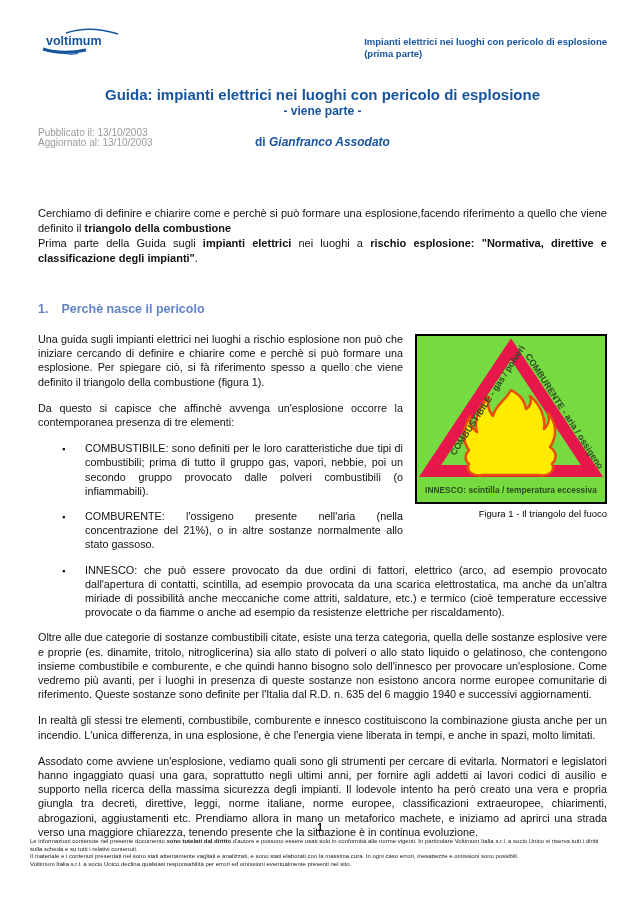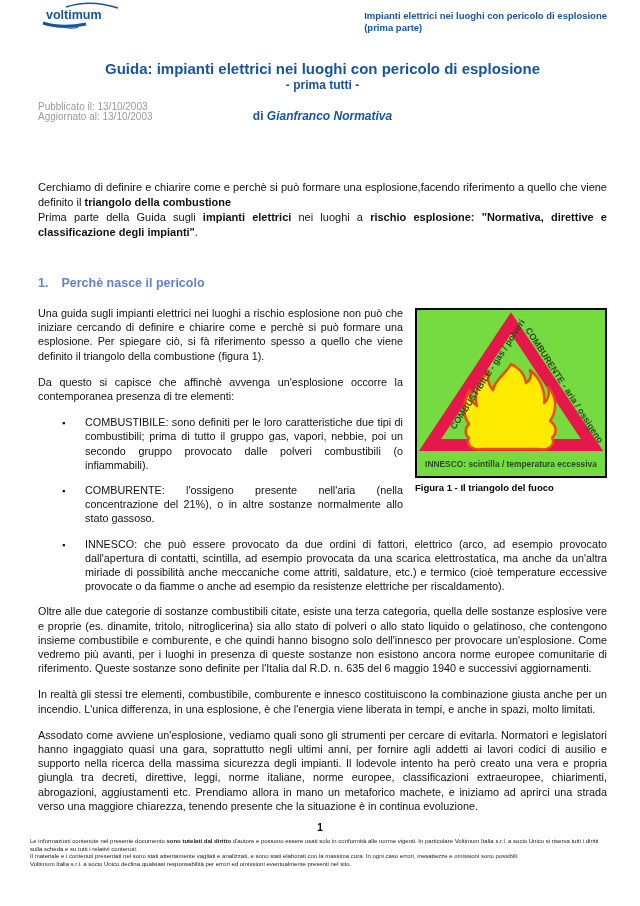--- a/index.html
+++ b/index.html
@@ -5,21 +5,21 @@
   * { margin:0; padding:0; box-sizing:border-box; }
   html,body { background:#e8e8e8; }
   .page {
     width:640px; height:906px; margin:0 auto; background:#ffffff;
     font-family:"Liberation Sans", sans-serif; color:#1a1a1a;
     position:relative; overflow:hidden;
   }
   .content { padding:0 33px 0 38px; }
 
   
-  .header { display:flex; justify-content:space-between; align-items:flex-start; }
+  .header { display:flex; justify-content:space-between; align-items:flex-start; padding-top:26px; }
   .logo-wrap { width:90px; }
   .hdr-right { font-size:9.5px; font-weight:bold; color:#17549e; line-height:12px; padding-top:10px; }
 
   
   .doc-title   { text-align:center; margin-top:24px; font-size:15px; font-weight:bold; color:#17549e; }
   .doc-subtitle{ text-align:center; font-size:12px;  font-weight:bold; color:#17549e; margin-top:1px; }
 
   .meta-row { position:relative; margin-top:10px; height:30px; }
   .dates { font-size:10px; color:#9a9a9a; line-height:9.5px; }
   .byline { position:absolute; left:0; right:0; top:7px; text-align:center;
@@ -33,21 +33,21 @@
   
   .sec-heading { margin-top:36px; font-size:12.5px; font-weight:bold; color:#6283c6; }
   .sec-heading .sec-txt { margin-left:13px; }
 
   
   .body { margin-top:16px; font-size:10.8px; line-height:14.2px; text-align:justify; color:#111; }
   .body p { margin-bottom:12px; }
 
   .figure { float:right; width:192px; margin:2px 0 4px 12px; }
   .figure svg { display:block; }
-  .fig-caption { text-align:left; font-size:9.5px; font-weight:bold; color:#000; margin-top:3px; }
+  .fig-caption { text-align:right; font-size:9.5px; font-weight:normal; color:#000; margin-top:3px; }
 
   .bullets { margin-top:2px; }
   .bullet { position:relative; padding-left:47px; margin-bottom:11px; }
   .bullet .marker { position:absolute; left:24px; top:1px; font-size:9px; color:#000; }
 
   .clear { clear:both; }
 
   
   .footer { position:absolute; left:30px; right:30px; top:822px; }
   .page-num { text-align:center; font-size:10px; font-weight:bold; color:#000; }
@@ -68,29 +68,29 @@
           <path d="M24 27 Q 32 29 40 27.5" fill="none" stroke="#17549e" stroke-width="1.2"></path>
         </svg>
       </div>
       <div class="hdr-right">
         <div>Impianti elettrici nei luoghi con pericolo di esplosione</div>
         <div>(prima parte)</div>
       </div>
     </div>
 
     <div class="doc-title">Guida: impianti elettrici nei luoghi con pericolo di esplosione</div>
-    <div class="doc-subtitle">- prima tutti -</div>
+    <div class="doc-subtitle">- viene parte -</div>
 
     <div class="meta-row">
       <div class="dates">
         <div>Pubblicato il: 13/10/2003</div>
         <div>Aggiornato al: 13/10/2003</div>
       </div>
       <div class="byline">
-        <span>di </span><span class="author">Gianfranco Normativa</span>
+        <span>di </span><span class="author">Gianfranco Assodato</span>
       </div>
     </div>
 
     <div class="intro">
       <div>
         <span>Cerchiamo di definire e chiarire come e perchè si può formare una esplosione,facendo riferimento a quello che viene definito il </span><span class="b">triangolo della combustione</span>
       </div>
       <div>
         <span>Prima parte della Guida sugli </span><span class="b">impianti elettrici</span><span> nei luoghi a </span><span class="b">rischio esplosione: "Normativa, direttive e classificazione degli impianti"</span><span>.</span>
       </div>

